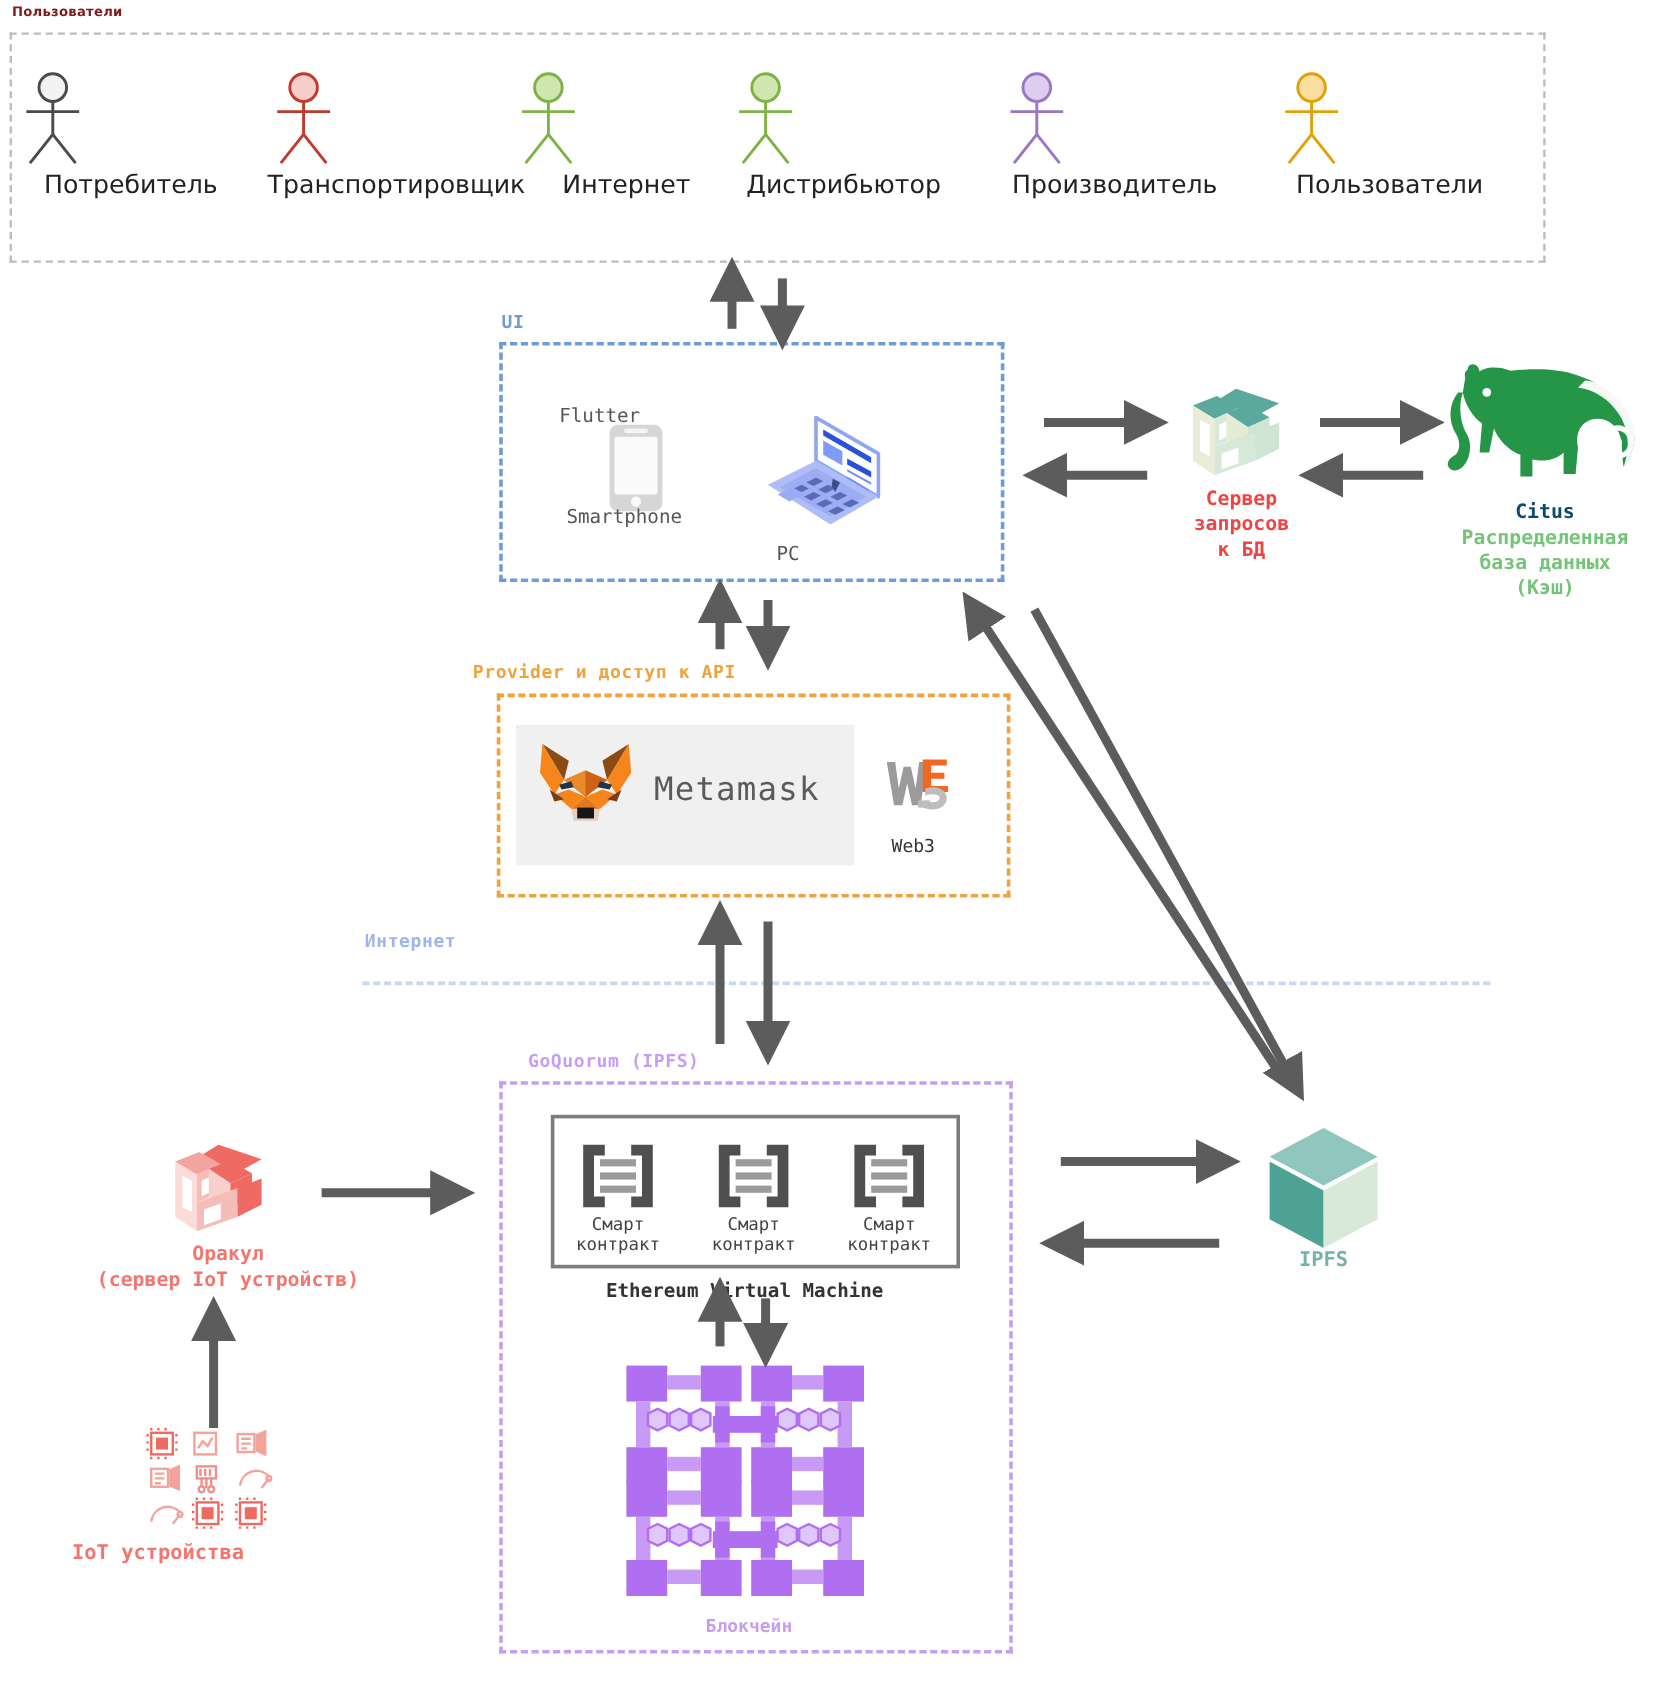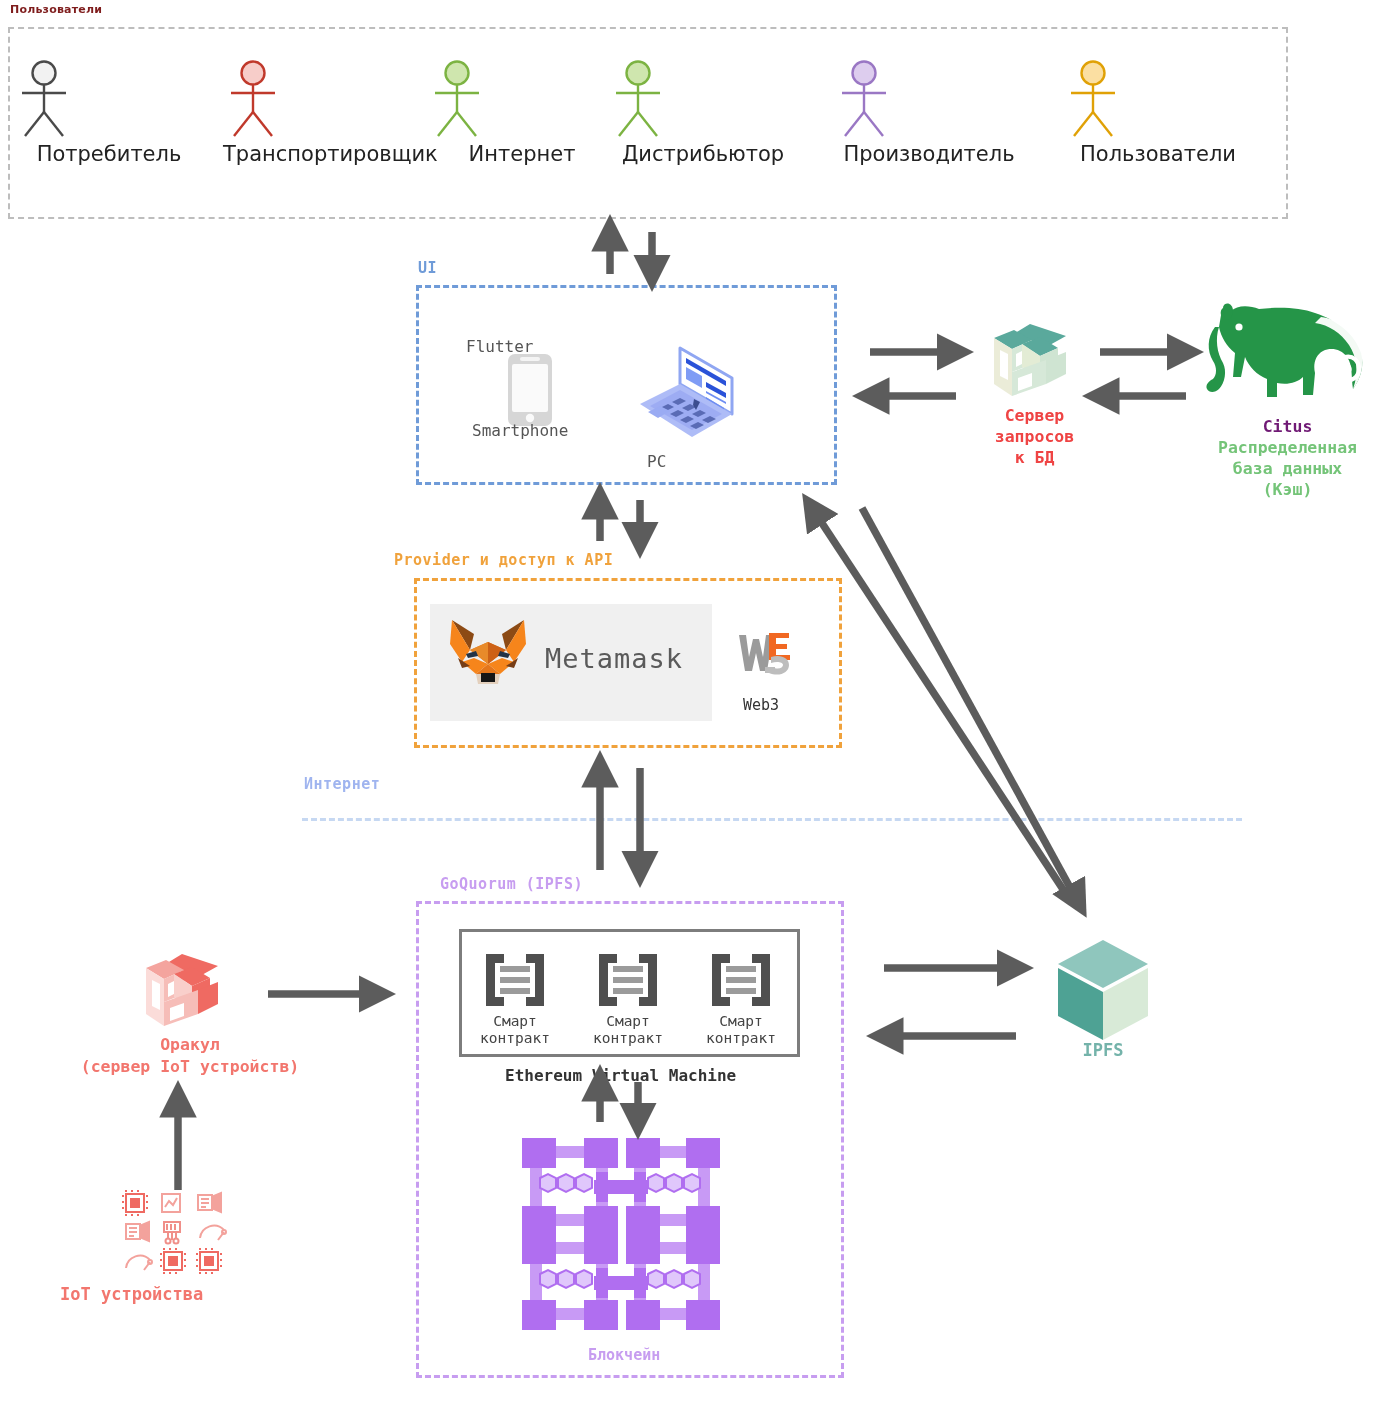--- a/index.html
+++ b/index.html
@@ -45,21 +45,21 @@
   #evm-lbl{left:505px;top:1066px;font-size:16px;font-weight:bold;color:#333;}
   .sc-lbl{position:absolute;font-size:14.5px;color:#444;text-align:center;
      width:90px;line-height:17px;}
   #blockchain-lbl{left:588px;top:1346px;font-size:15px;font-weight:bold;color:#c79df0;}
 
   
   #dbserver-lbl{left:972px;top:405px;width:125px;text-align:center;font-size:16.5px;
      font-weight:bold;color:#ef4444;line-height:21px;}
   #citus-lbl{left:1195px;top:416px;width:185px;text-align:center;font-size:16.5px;
      font-weight:bold;color:#74c478;line-height:21px;}
-  #citus-name{color:#701a75;margin-top:40px;}
+  #citus-name{color:#0c4a6e;margin-top:40px;}
   #ipfs-lbl{left:1048px;top:1040px;width:110px;text-align:center;font-size:17px;
      font-weight:bold;color:#74b3aa;}
 
   
   #oracle-lbl{left:40px;top:1034px;width:300px;text-align:center;font-size:16.5px;
      font-weight:bold;color:#f2766e;line-height:22px;}
   #iot-lbl{left:60px;top:1284px;width:260px;text-align:left;font-size:17px;
      font-weight:bold;color:#f2766e;}
 
   svg{display:block;overflow:visible;}

